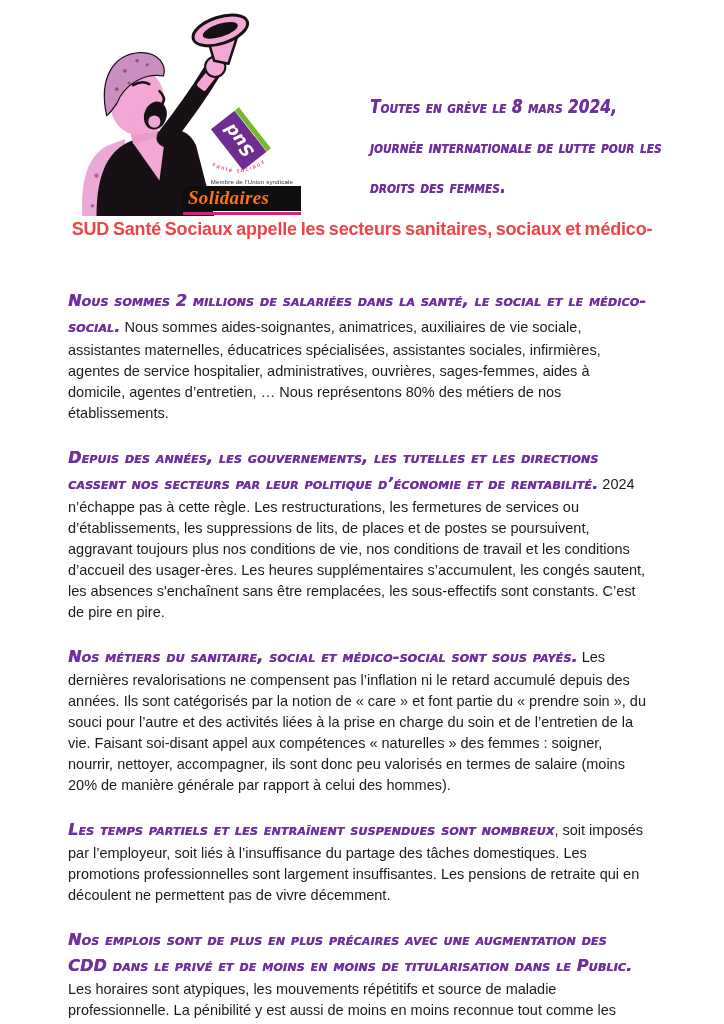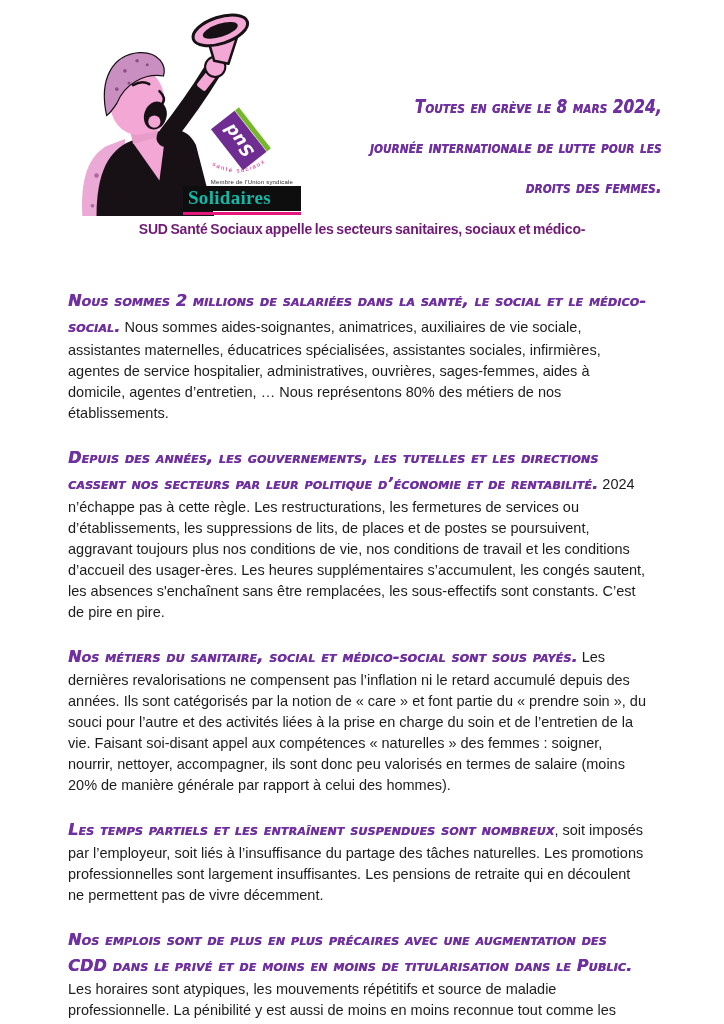--- a/index.html
+++ b/index.html
@@ -14,43 +14,43 @@
   
   .sud-logo { position:absolute; left:202px; top:103px; width:80px; height:86px; }
 
   
   .solidaires { position:absolute; left:183px; top:179px; width:118px; }
   .sol-top {
     font-size:6px; line-height:7px; color:#2b2b2b; text-align:right;
     padding-right:8px; letter-spacing:0.2px;
   }
   .sol-box {
-    background:#0e0e0e; color:#14b8a6; font-family:"Liberation Serif", serif;
+    background:#0e0e0e; color:#f97316; font-family:"Liberation Serif", serif;
     font-weight:bold; font-size:19px; line-height:24px; padding:0 5px 1px;
-    letter-spacing:0.3px; display:block;
+    letter-spacing:0.3px; display:block;font-style:italic;
   }
   .sol-bar { height:3px; background:#e5197d; margin-top:1px; }
 
   
   .script {
     font-family:"DejaVu Sans", sans-serif; font-weight:bold; font-style:italic;
     font-variant:small-caps; color:#7030a0; text-shadow:0.4px 0 0 currentColor;
   }
 
   
-  .title-block { position:absolute; top:86px; right:62px; text-align:right; }
+  .title-block { position:absolute; top:86px; right:62px; text-align:left; }
   .title-line {
     font-size:19px; line-height:40px; letter-spacing:0.2px; white-space:nowrap;
     transform:scaleX(0.80); transform-origin:100% 50%;
   }
 
   
   .subtitle-block { position:absolute; top:209px; left:0; right:0; text-align:center; }
   .subtitle-line {
-    color:#701a75; font-weight:bold; font-size:14px; line-height:40px;
+    color:#ef4444; font-weight:bold; font-size:18px; line-height:40px;
     letter-spacing:-0.2px; word-spacing:-1px; white-space:nowrap;
   }
 
   
   .body-block { position:absolute; top:288px; left:68px; width:590px; }
   .para {
     margin:0 8px 21px 0; font-size:14.5px; line-height:21px; color:#1c1c1c;
     text-align:left;
   }
   .lead { font-size:16px; line-height:26px; letter-spacing:0.2px; }
@@ -133,17 +133,17 @@
   </div>
 
   <div class="subtitle-block">
     <div class="subtitle-line">SUD Santé Sociaux appelle les secteurs sanitaires, sociaux et médico-</div>
   </div>
 
   <div class="body-block">
     <p class="para"><span class="script lead">Nous sommes 2 millions de salariées dans la santé, le social et le médico-social.</span><span> Nous sommes aides-soignantes, animatrices, auxiliaires de vie sociale, assistantes maternelles, éducatrices spécialisées, assistantes sociales, infirmières, agentes de service hospitalier, administratives, ouvrières, sages-femmes, aides à domicile, agentes d’entretien, … Nous représentons 80% des métiers de nos établissements.</span></p>
     <p class="para"><span class="script lead">Depuis des années, les gouvernements, les tutelles et les directions cassent nos secteurs par leur politique d’économie et de rentabilité.</span><span> 2024 n’échappe pas à cette règle. Les restructurations, les fermetures de services ou d’établissements, les suppressions de lits, de places et de postes se poursuivent, aggravant toujours plus nos conditions de vie, nos conditions de travail et les conditions d’accueil des usager-ères. Les heures supplémentaires s’accumulent, les congés sautent, les absences s'enchaînent sans être remplacées, les sous-effectifs sont constants. C’est de pire en pire.</span></p>
     <p class="para"><span class="script lead">Nos métiers du sanitaire, social et médico-social sont sous payés.</span><span> Les dernières revalorisations ne compensent pas l’inflation ni le retard accumulé depuis des années. Ils sont catégorisés par la notion de « care » et font partie du « prendre soin », du souci pour l’autre et des activités liées à la prise en charge du soin et de l’entretien de la vie. Faisant soi-disant appel aux compétences « naturelles » des femmes : soigner, nourrir, nettoyer, accompagner, ils sont donc peu valorisés en termes de salaire (moins 20% de manière générale par rapport à celui des hommes).</span></p>
-    <p class="para"><span class="script lead">Les temps partiels et les entraînent suspendues sont nombreux</span><span>, soit imposés par l’employeur, soit liés à l’insuffisance du partage des tâches naturelles. Les promotions professionnelles sont largement insuffisantes. Les pensions de retraite qui en découlent ne permettent pas de vivre décemment.</span></p>
+    <p class="para"><span class="script lead">Les temps partiels et les entraînent suspendues sont nombreux</span><span>, soit imposés par l’employeur, soit liés à l’insuffisance du partage des tâches domestiques. Les promotions professionnelles sont largement insuffisantes. Les pensions de retraite qui en découlent ne permettent pas de vivre décemment.</span></p>
     <p class="para"><span class="script lead">Nos emplois sont de plus en plus précaires avec une augmentation des CDD dans le privé et de moins en moins de titularisation dans le Public.</span><span> Les horaires sont atypiques, les mouvements répétitifs et source de maladie professionnelle. La pénibilité y est aussi de moins en moins reconnue tout comme les risques psycho-sociaux que nos métiers entraînent (fatigue compassionnelle, burn-out, etc.).</span></p>
   </div>
 
 </div>
 
 </body></html>

